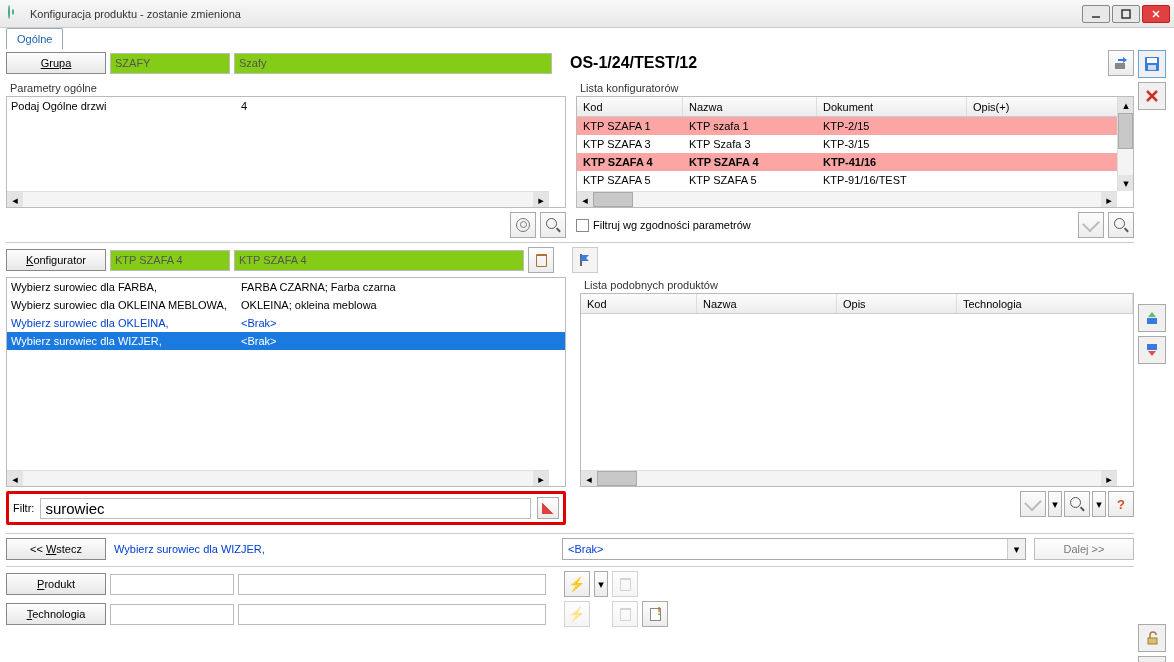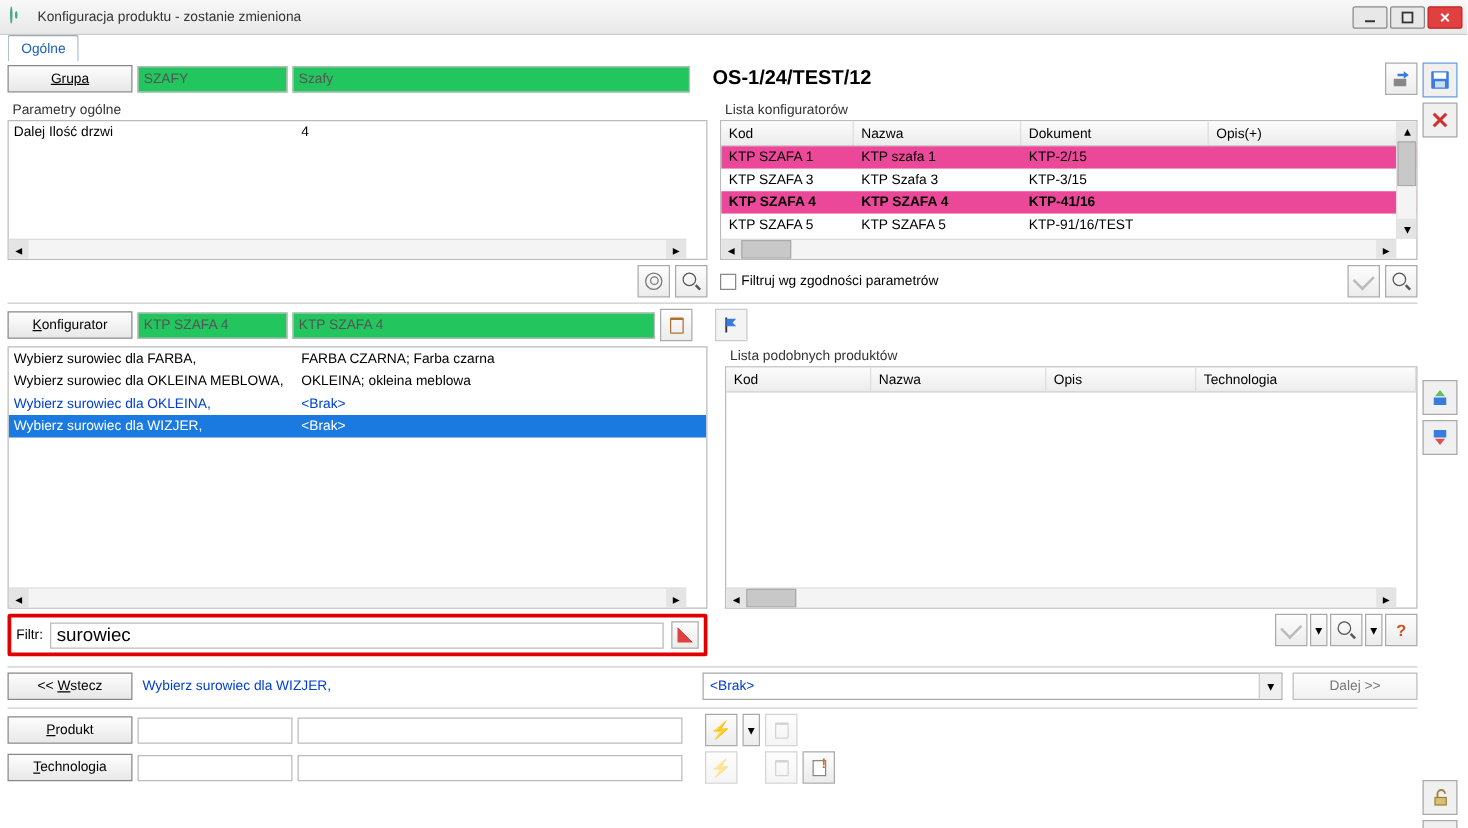--- a/index.html
+++ b/index.html
@@ -21,21 +21,21 @@
 .content { position:absolute; top:50px; left:6px; right:40px; bottom:6px;}
 .sidebar-right { position:absolute; top:50px; right:4px; width:32px; bottom:6px;}
 .sidebar-right .sbtn { width:28px;height:28px; border:1px solid #aaa; background:#f0f0f0; margin-bottom:4px; display:flex;align-items:center;justify-content:center; }
 .sidebar-right .sbtn.save{ border-color:#6aa0e0;}
 
 .row { display:flex; gap:4px; align-items:center; }
 .btn { height:22px; padding:0 14px; border:1px solid #888; background:linear-gradient(#fdfdfd,#e8e8e8); cursor:pointer; display:inline-flex;align-items:center;justify-content:center;text-align:right;}
 .btn.wide{min-width:100px;}
 .btn u{text-decoration:underline;}
 .field { height:21px; border:1px solid #bbb; background:#fff; padding:0 4px; display:flex;align-items:center; }
-.field.ro{ background:#22c55e; color:#555;}
+.field.ro{ background:#84cc16; color:#555;}
 .field input{ border:none;outline:none;width:100%; font-size:15px;}
 
 .panel-label{ color:#333; padding:2px 4px;}
 .grid-box { border:1px solid #bbb; background:#fff; position:relative; overflow:hidden;}
 .hsb{ position:absolute; bottom:0; left:0; right:16px; height:16px; background:#f0f0f0; border-top:1px solid #ddd; display:flex;}
 .hsb .arrow,.vsb .arrow{ width:16px;height:16px;background:#e4e4e4;display:flex;align-items:center;justify-content:center;}
 .hsb .track{ flex:1; background:#f4f4f4;}
 .vsb{ position:absolute; top:0; right:0; bottom:16px; width:16px; background:#f0f0f0; border-left:1px solid #ddd; display:flex;flex-direction:column;}
 .vsb .track{ flex:1; background:#f4f4f4;}
 .vsb .thumb{ width:100%; height:36px; background:#c8c8c8; border:1px solid #aaa;}
@@ -44,21 +44,21 @@
 .li-row{ height:18px; display:flex; align-items:center; padding:0 4px;}
 .li-row.selected{ background:#1a7ae0; color:#fff;}
 .li-row .c1{ width:230px;}
 .li-row .c2{ flex:1;}
 .blue-text{ color:#0040d0;}
 .li-row.selected .blue-text{ color:#fff;}
 
 .thead{ display:flex; height:20px; background:linear-gradient(#fcfcfc,#ececec); border-bottom:1px solid #ccc;}
 .thead .th{ padding:0 6px; display:flex;align-items:center; border-right:1px solid #ddd;}
 .trow{ display:flex; height:18px; align-items:center; background:#fff;}
-.trow.alt{ background:#ec4899;}
+.trow.alt{ background:#fca5a5;}
 .trow .td{ padding:0 6px;}
 .trow.bold{ font-weight:bold;}
 
 .iconbtn{ width:26px;height:26px; border:1px solid #aaa; background:linear-gradient(#fdfdfd,#ececec); display:inline-flex;align-items:center;justify-content:center; cursor:pointer;}
 .iconbtn.flat{ border-color:#ccc; background:#f4f4f4;}
 .iconbtn.disabled{ opacity:0.5; cursor:default;}
 
 .sep{ height:1px; background:#ccc; margin:4px 0;}
 .hl-red{ border:3px solid #e00000; border-radius:2px;}
 
@@ -173,21 +173,21 @@
         </svg>
       </div>
   </div>
 
   <div class="row" style="align-items:flex-start; gap:10px;">
 
     <div style="width:560px;">
       <div class="panel-label">Parametry ogólne</div>
       <div class="grid-box" style="height:112px;">
         <div class="li-row">
-            <span class="c1">Dalej Ilość drzwi</span>
+            <span class="c1">Podaj Ogólne drzwi</span>
             <span class="c2">4</span>
           </div>
         <div class="hsb">
             <span class="arrow">◂</span>
             <span class="track"></span>
             <span class="arrow">▸</span>
           </div>
       </div>
       <div class="row" style="justify-content:flex-end; margin-top:4px; gap:4px;">
         <div class="iconbtn">

